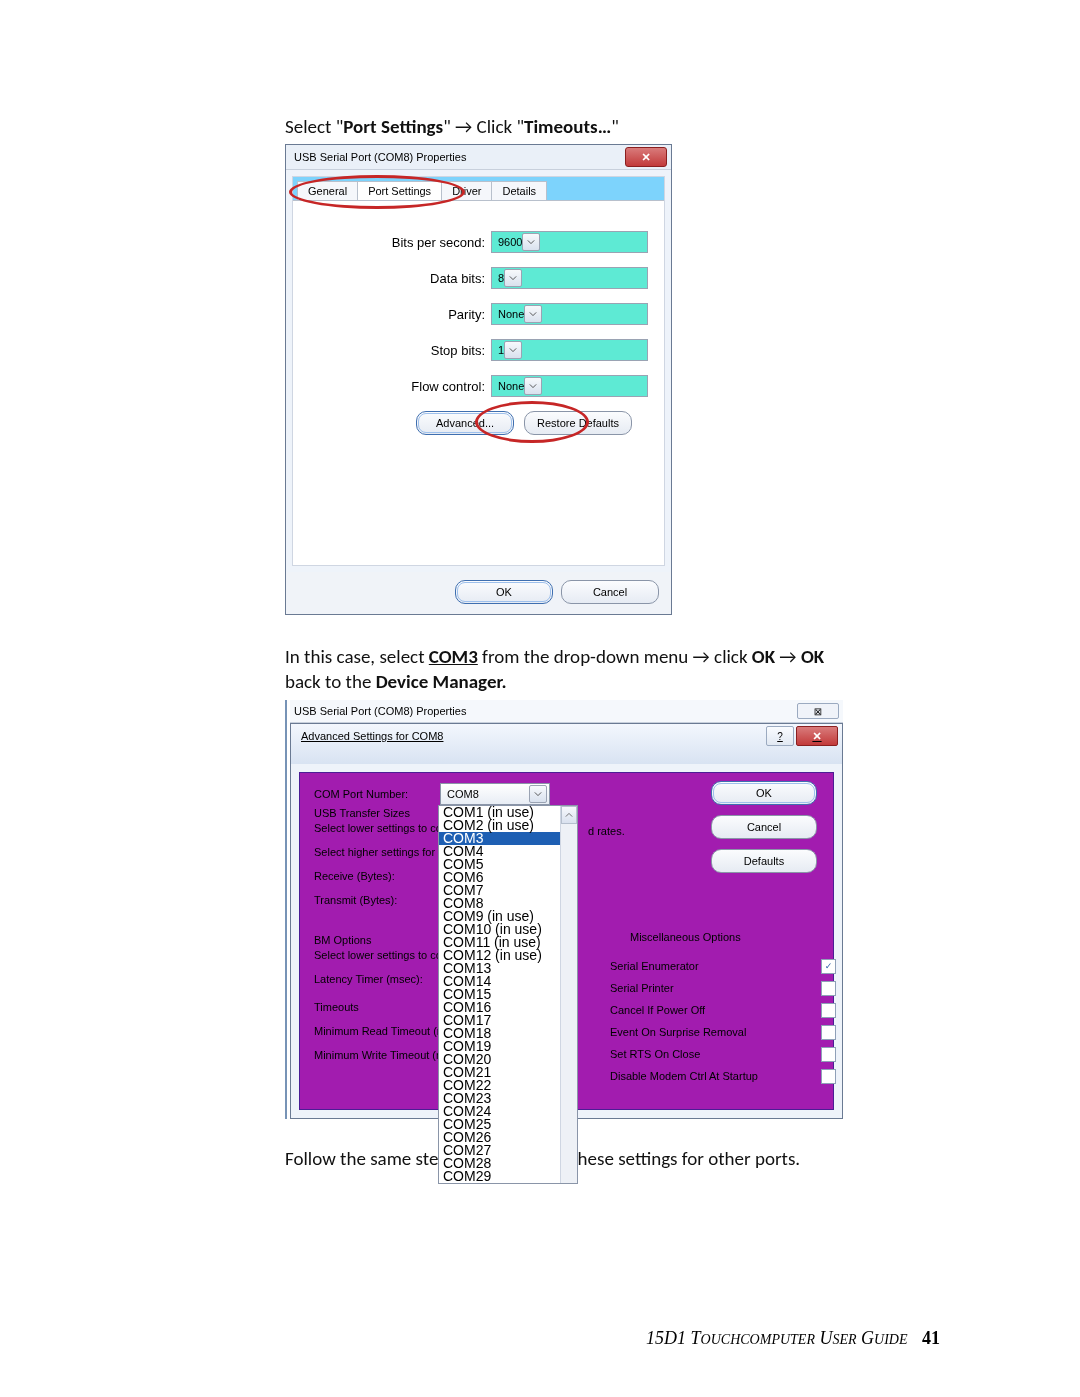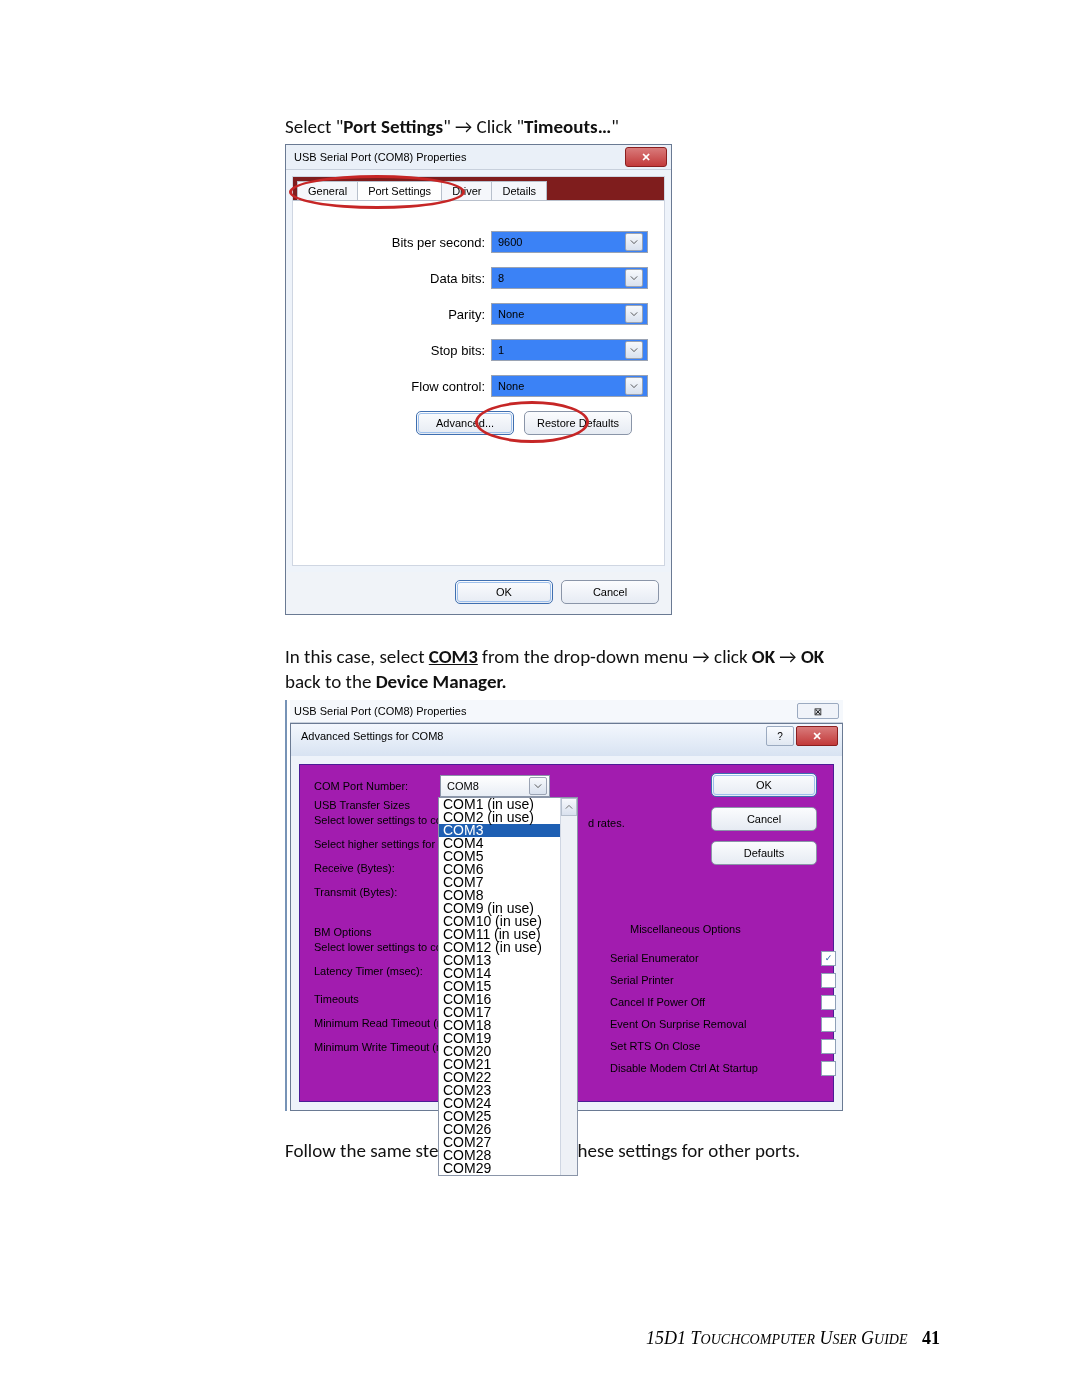--- a/index.html
+++ b/index.html
@@ -39,21 +39,21 @@
   }
   .dlg1 .close {
     background: linear-gradient(#d97b7b,#c23a3a);
     color:#fff; width:40px; height:18px; border-radius:3px;
     display:flex; align-items:center; justify-content:center;
     border:1px solid #8a1f1f;
     font-weight:bold; font-size:11px;
   }
   .dlg1 .body { background:#fff; margin:6px; border:1px solid #cfd6e2; }
   .tabs {
-    display:flex; gap:0; background:#7f1d1d; border-bottom:1px solid #b8c0cc;
+    display:flex; gap:0; background:#7dd3fc; border-bottom:1px solid #b8c0cc;
     padding: 4px 4px 0 4px; position:relative;
   }
   .tab {
     padding: 3px 10px;
     border:1px solid #b8c0cc;
     border-bottom:none;
     background:#f5f7fb;
     font-size:11px;
     position:relative;
     margin-right:-1px;
@@ -66,33 +66,33 @@
   .tab-pane {
     padding: 30px 16px 12px 16px;
     background:#fff;
   }
   .form-row {
     display:flex; align-items:center; justify-content:flex-end;
     margin-bottom: 14px; gap:6px;
   }
   .form-row label { font-size:13px; }
   .combo {
-    border:1px solid #9aa3b3; background:#3b82f6; height:20px;
-    display:flex; align-items:center; justify-content:space-between;
+    border:1px solid #9aa3b3; background:#5eead4; height:20px;
+    display:flex; align-items:center; 
     padding:0 4px 0 6px; font-size:11px; width:145px;
   }
   .combo .dd {
     width:16px;height:16px;background:linear-gradient(#f7f9fc,#d9e1ee);
     border:1px solid #9aa3b3;border-radius:2px;display:flex;align-items:center;justify-content:center;
   }
   .combo .dd svg{width:8px;height:8px;}
   .btn {
     border:1px solid #8a95a8;
     background:linear-gradient(#fbfcfe,#e6ebf3);
-    border-radius:5px; height:22px; padding:0 12px;
+    border-radius:10px; height:22px; padding:0 12px;
     font-size:11px; display:inline-flex;align-items:center;justify-content:center;
     min-width:72px;
   }
   .btn.default { border:1px solid #3f6fb0; outline:1px solid #9ec0ec; outline-offset:-3px;}
   .dlg1 .adv-row {
     display:flex; justify-content:flex-end; gap:10px;
     padding: 0 16px 8px 0; position:relative;
   }
   .dlg1 .footer {
     display:flex; justify-content:flex-end; gap:8px;
@@ -121,22 +121,23 @@
     width:40px;height:14px;border:1px solid #9baac0;border-radius:2px;
     background:#f0f3f9;font-size:10px;
   }
   .dlg2 {
     background:#eef3fa;
     border:1px solid #6a7a93;
     font-size:11px;
   }
   .dlg2 .t2 {
     display:flex; align-items:center; justify-content:space-between;
-    height:24px; padding:0 4px 8px 10px;
+    height:24px; padding:0 4px 16px 10px;
     background:linear-gradient(#f3f7fd,#d8e3f2);
+    text-decoration:underline;
   }
   .dlg2 .t2 .icons { display:flex; gap:2px;}
   .dlg2 .t2 .icons .help {
     width:26px;height:18px;border:1px solid #9baac0;border-radius:2px;
     background:linear-gradient(#fafcff,#e1e8f2);display:flex;align-items:center;justify-content:center;font-size:10px;
   }
   .dlg2 .t2 .icons .close2 {
     width:40px;height:18px;border:1px solid #8a1f1f;border-radius:2px;
     background:linear-gradient(#d97b7b,#c23a3a);color:#fff;display:flex;align-items:center;justify-content:center;font-weight:bold;font-size:11px;
   }

